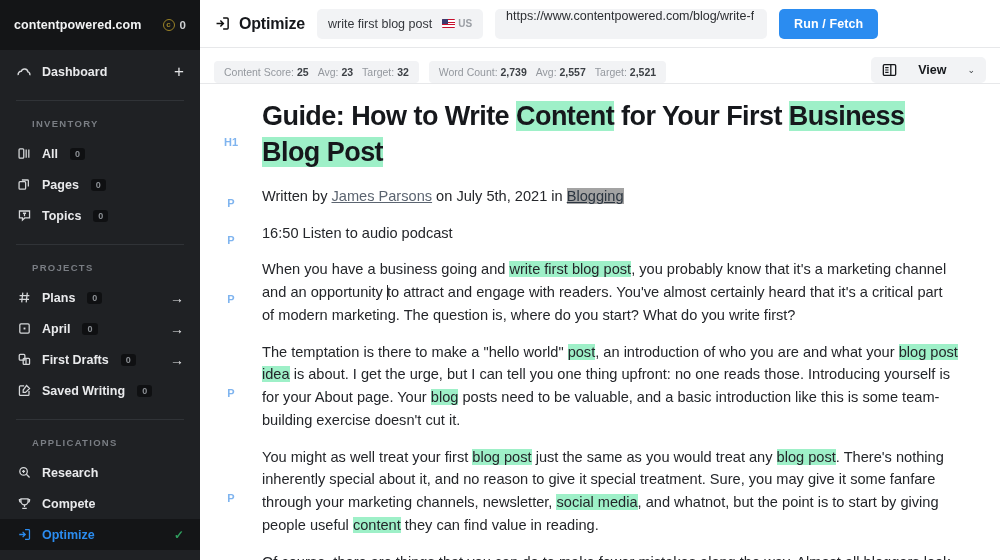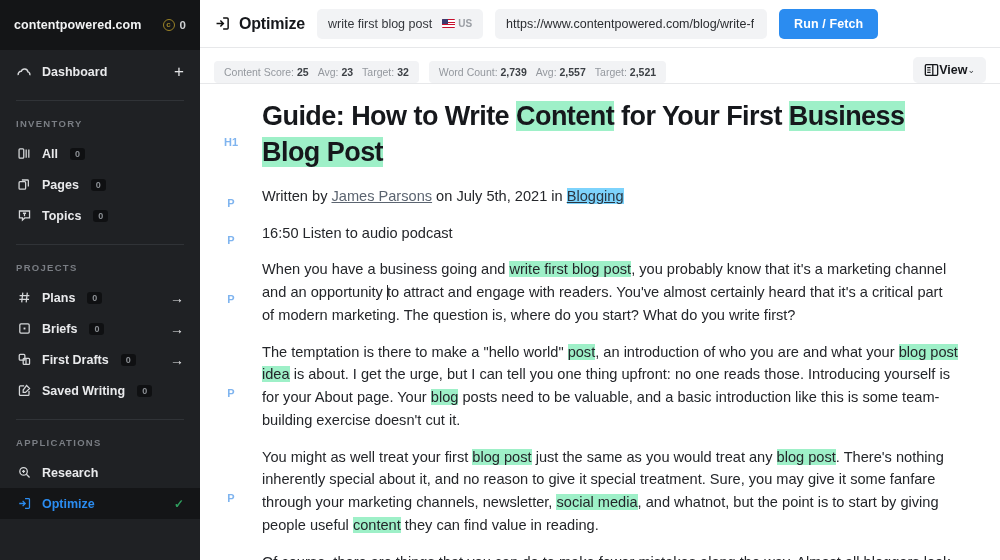--- a/index.html
+++ b/index.html
@@ -69,21 +69,21 @@
   .sb-plus { font-size: 17px; line-height: 1; color: #e3e4e6; font-weight: 300; }
 
   .sb-dash { margin-top: 6px; }
 
   .sb-divider {
     height: 1px; background: #303337;
     margin: 13px 16px 0 16px;
   }
   .sb-section {
     font-size: 9.5px; letter-spacing: 1.3px; font-weight: bold;
-    color: #7a7e84; padding: 0 16px;
+    color: #7a7e84; padding: 0 32px;
     margin-top: 17px; margin-bottom: 9px;
     text-transform: uppercase;
   }
   .sb-row.active {
     background: #141517;
   }
   .sb-row.active .sb-label { color: #2b8cf0; }
   .sb-row.active .ico { color: #2b8cf0; }
   .sb-check { color: #2f9e5e; font-size: 12px; font-weight: bold; }
 
@@ -117,21 +117,21 @@
     overflow: hidden; flex: 0 0 13px;
   }
   .flag:before {
     content: ""; position: absolute; left: 0; top: 0;
     width: 6px; height: 5px; background: #3c3b6e;
   }
   .kw-locale-txt { font-size: 10px; color: #9a9ea4; font-weight: bold; }
 
   .url-field {
     background: #f2f3f5; border-radius: 5px;
-    height: 30px; display: flex; align-items: center;
+    height: 30px; display: flex; 
     padding: 0 11px;
     width: 272px; overflow: hidden;
     cursor: text;
   }
   .url-text {
     font-size: 12.5px; color: #2b2d31;
     white-space: nowrap; overflow: hidden;
   }
   .run-btn {
     background: #2b8cf0; color: #fff;
@@ -153,21 +153,21 @@
     height: 22px; display: flex; align-items: center;
     padding: 0 10px; gap: 9px;
   }
   .stat-item { font-size: 10.5px; color: #94989e; white-space: nowrap; }
   .stat-item b { color: #3d4146; font-weight: bold; }
 
   .view-btn {
     margin-left: auto;
     background: #f2f3f5; border-radius: 5px;
     height: 26px; display: flex; align-items: center;
-    padding: 0 11px; gap: 0; cursor: pointer;
+    padding: 0 11px; gap: 21px; cursor: pointer;
   }
   .view-btn .ico { width: 15px; height: 14px; display: flex; color: #16181c; }
   .view-label { font-size: 12.5px; font-weight: bold; color: #16181c; }
   .caret { font-size: 9px; color: #3d4146; }
 
   
   .doc {
     position: absolute; top: 85px; left: 0; right: 0; bottom: 0;
     overflow: hidden;
     padding-top: 14px;
@@ -189,21 +189,21 @@
     margin-bottom: 14px;
   }
   p.doc-p {
     font-size: 14.6px; line-height: 1.56; color: #24262a;
     margin-bottom: 14px;
   }
   .hl { background: #9ef0c8; }
   a.doc-link {
     color: #5b6470; text-decoration: underline;
   }
-  a.doc-link.hl { background: #7dd3fc; color: #2b3540; }
+  a.doc-link.hl { background: #a3a3a3; color: #2b3540; }
   .caret-text {
     display: inline-block; width: 1px; height: 15px;
     background: #24262a; vertical-align: -3px;
     margin: 0 -1px 0 0;
   }
 </style>
 </head>
 <body>
 
 <div class="app">
@@ -283,21 +283,21 @@
       </span>
     </div>
 
     <div class="sb-row">
       <span class="ico">
         <svg width="15" height="15" viewBox="0 0 16 16" fill="none" stroke="currentColor" stroke-width="1.35">
           <rect x="3" y="3" width="10" height="10" rx="1.2"></rect>
           <rect x="7" y="7" width="2" height="2" fill="currentColor" stroke="none"></rect>
         </svg>
       </span>
-      <span class="sb-label">Briefs</span>
+      <span class="sb-label">April</span>
       <span class="sb-count">0</span>
       <span class="sb-right">
         <span class="sb-arrow">→</span>
       </span>
     </div>
 
     <div class="sb-row">
       <span class="ico">
         <svg width="15" height="15" viewBox="0 0 16 16" fill="none" stroke="currentColor" stroke-width="1.35">
           <rect x="2.4" y="2.6" width="6" height="6" rx="1"></rect>
@@ -330,20 +330,29 @@
     <div class="sb-row">
       <span class="ico">
         <svg width="15" height="15" viewBox="0 0 16 16" fill="none" stroke="currentColor" stroke-width="1.35">
           <circle cx="7" cy="6.8" r="4"></circle>
           <path d="M10 9.9 13.4 13.3M5.4 6.8h3.2M7 5.2v3.2"></path>
         </svg>
       </span>
       <span class="sb-label">Research</span>
     </div>
 
+    <div class="sb-row">
+      <span class="ico">
+        <svg width="15" height="15" viewBox="0 0 16 16" fill="none" stroke="currentColor" stroke-width="1.35">
+          <path d="M4.2 3h7.6v2.6a3.8 3.8 0 0 1-7.6 0z"></path>
+          <path d="M4.2 3.8H2.6v1.1c0 1 .8 1.7 1.7 1.7M11.8 3.8h1.6v1.1c0 1-.8 1.7-1.7 1.7M8 9.4v2.4M5.6 13.2h4.8"></path>
+        </svg>
+      </span>
+      <span class="sb-label">Compete</span>
+    </div>
 
     <div class="sb-row active">
       <span class="ico">
         <svg width="15" height="15" viewBox="0 0 16 16" fill="none" stroke="currentColor" stroke-width="1.35">
           <path d="M8.6 2.8h3.8a.9.9 0 0 1 .9.9v8.6a.9.9 0 0 1-.9.9H8.6"></path>
           <path d="M2.4 8h6M6 5.2 8.8 8 6 10.8"></path>
         </svg>
       </span>
       <span class="sb-label">Optimize</span>
       <span class="sb-right">

